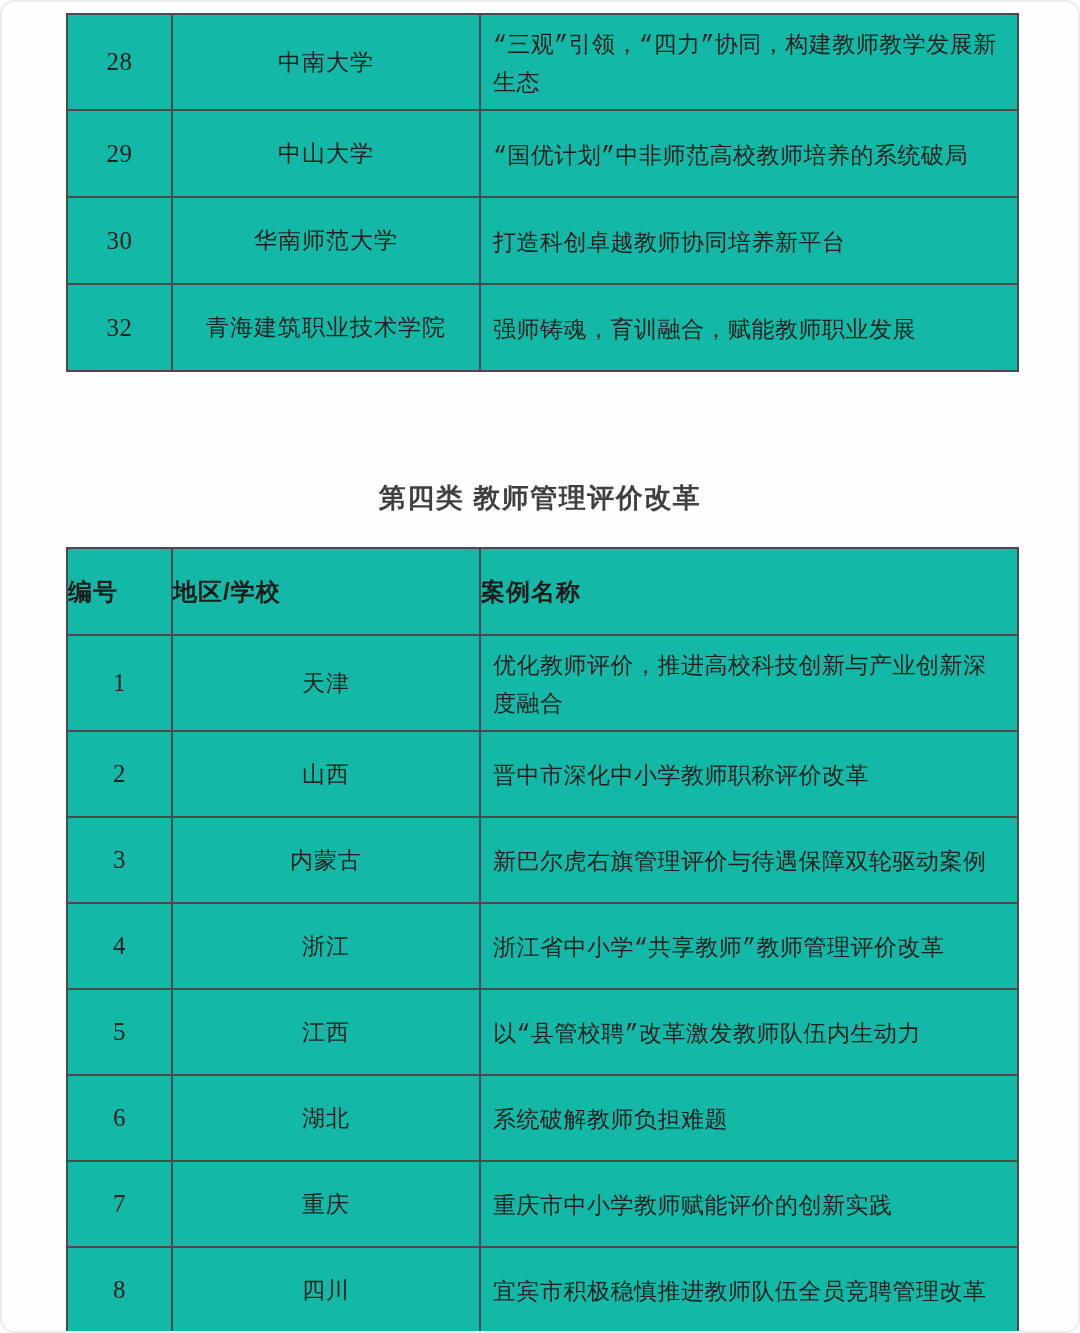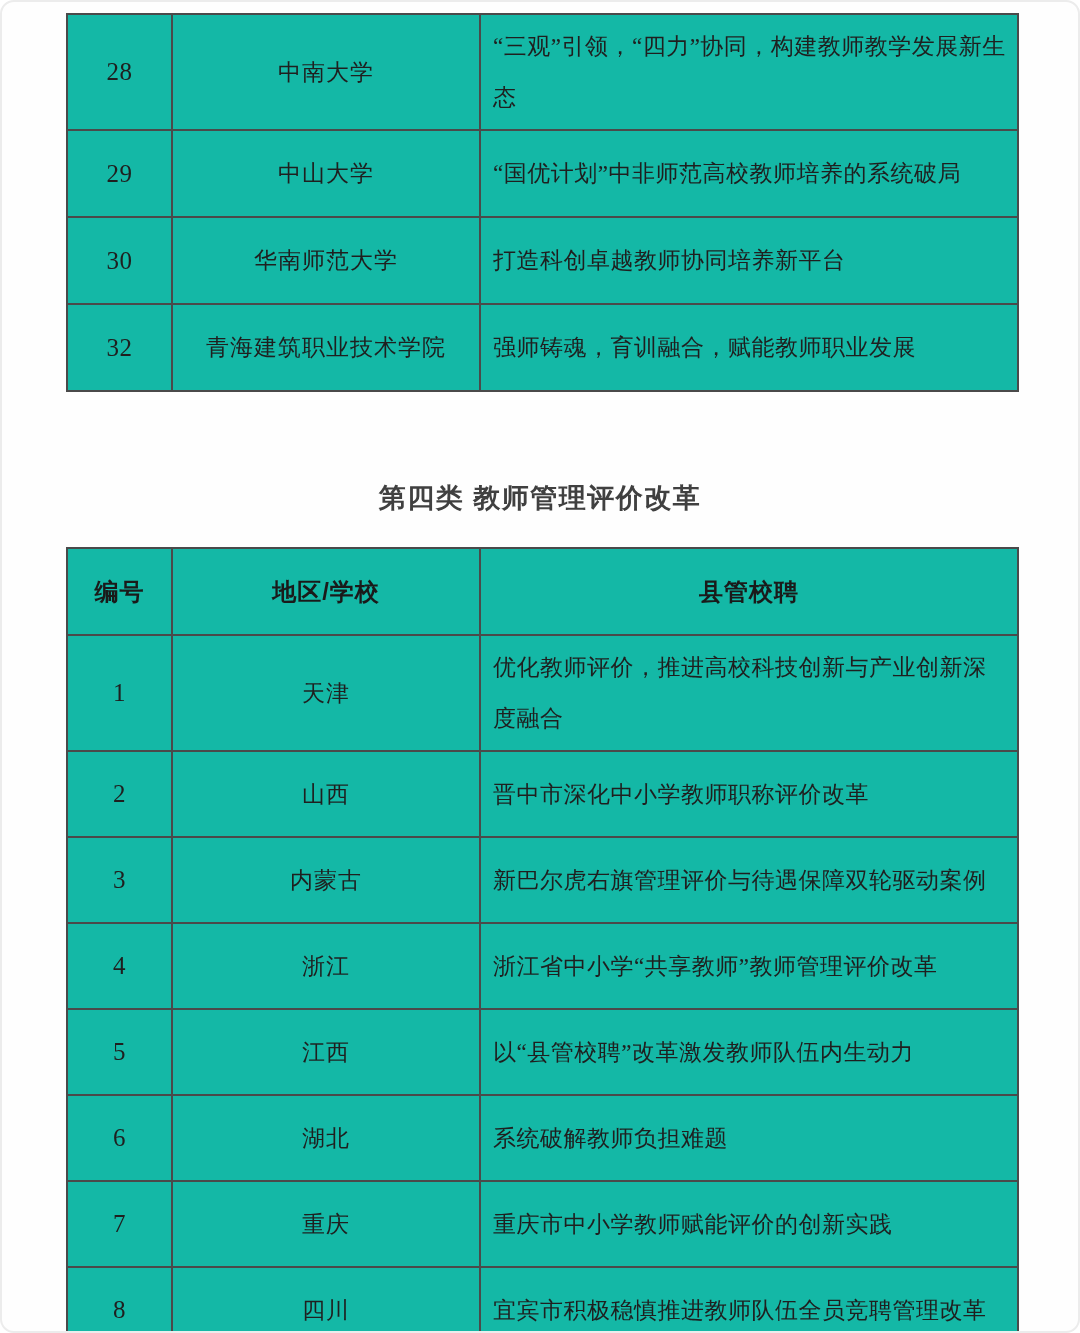--- a/index.html
+++ b/index.html
@@ -55,31 +55,32 @@
   td.col-school,
   td.col-region {
     text-align: center;
     font-size: 23px;
     letter-spacing: 1px;
   }
 
   td.col-case {
     text-align: left;
     font-size: 23px;
-    line-height: 51px;
-    padding: 6px 10px 6px 12px;
+    line-height: 38px;
+    padding: 12px 10px 6px 12px;
     letter-spacing: 0.5px;
+    font-family: Liberation Mono, monospace;
   }
 
   
   table.case-table th {
     font-family: "Liberation Sans", "DejaVu Sans", sans-serif;
     font-weight: 700;
     font-size: 24px;
-    text-align: center;
+    text-align: left;
     height: 87px;
     letter-spacing: 1px;
     color: #1a1a1a;
   }
 
   .section-title {
     position: absolute;
     top: 446px;
     left: 0;
     width: 100%;
@@ -134,21 +135,21 @@
   <table class="case-table" id="table-bottom">
     <colgroup>
       <col class="w-no">
         <col class="w-school">
         <col class="w-case">
     </colgroup>
     <thead>
       <tr>
         <th>编号</th>
         <th>地区/学校</th>
-        <th>县管校聘</th>
+        <th>案例名称</th>
       </tr>
     </thead>
     <tbody>
         <tr>
           <td class="col-no">1</td>
           <td class="col-region">天津</td>
           <td class="col-case">优化教师评价，推进高校科技创新与产业创新深度融合</td>
         </tr>
         <tr>
           <td class="col-no">2</td>

